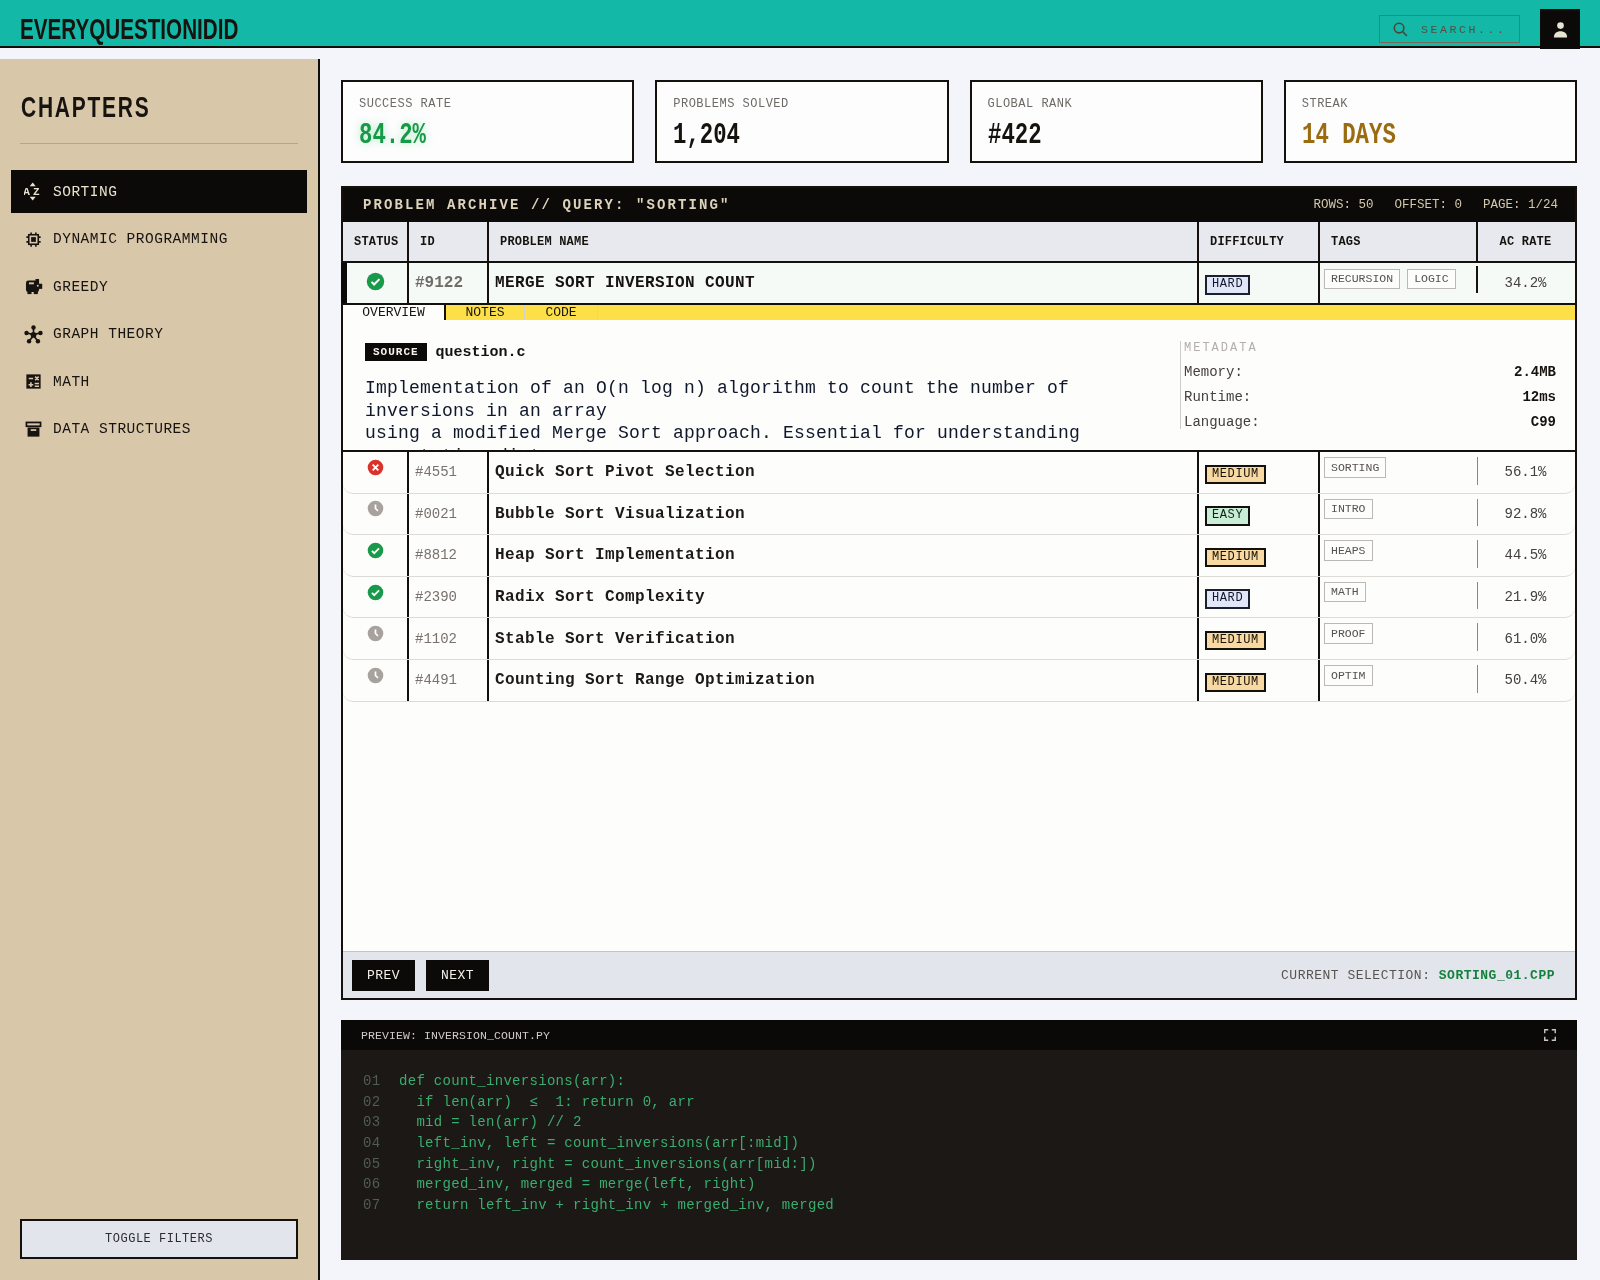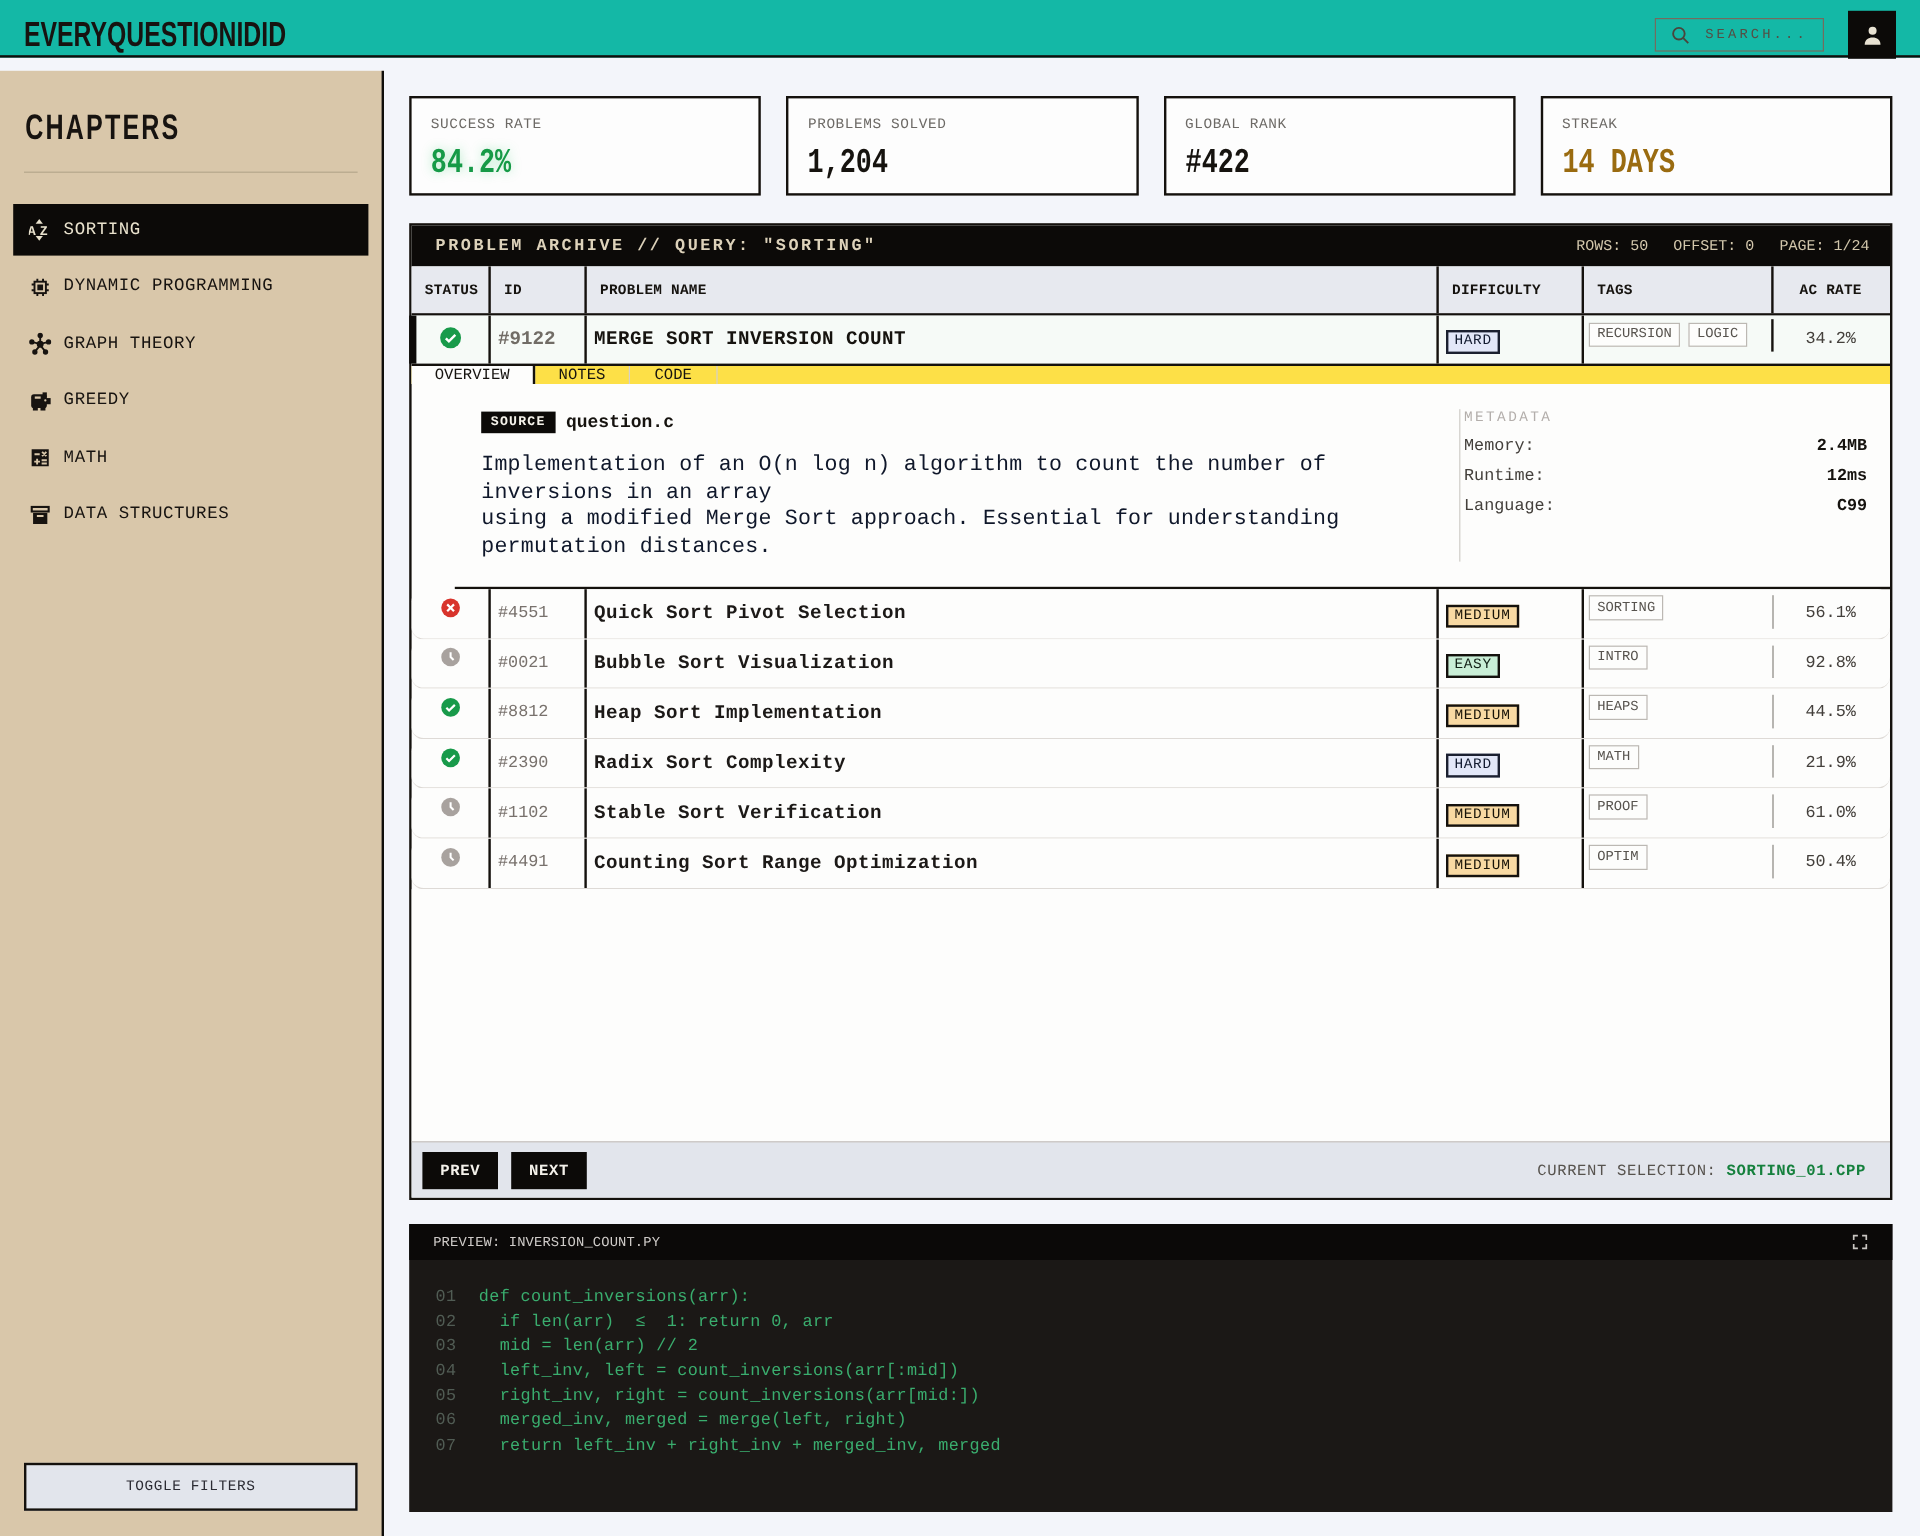--- a/index.html
+++ b/index.html
@@ -58,21 +58,21 @@
 .selrow .c-nm { font-size:16px; font-weight:bold; letter-spacing:0.4px; color:#16130f; padding-left:6px; }
 
 
 .tabs { height:15px; background:#fde047; display:flex; flex:none; font-size:13px; font-weight:normal; color:#16130f; }
 .tab { display:flex; align-items:center; justify-content:center; }
 .tab.on { width:103px; background:#fdfdfc; border-right:2px solid #14110d; }
 .tab.t2 { width:79px; border-right:1px solid #d4d0cc; }
 .tab.t3 { width:73px; border-right:1px solid #d4d0cc; }
 
 
-.ov { height:171px; border-bottom:2px solid #14110d; display:flex; flex:none; background:#fdfdfc;margin-left:36px; }
+.ov { height:132px; border-bottom:2px solid #14110d; display:flex; flex:none; background:#fdfdfc; }
 .ov .lft { width:837px; flex:none; padding:23px 0 0 22px; }
 .srcline { display:flex; align-items:center; }
 .srcchip { background:#0c0a08; color:#f5f2ea; font-size:11px; font-weight:bold; letter-spacing:1px; padding:3px 8px; margin-right:9px; }
 .srcname { font-size:15px; font-weight:bold; color:#16130f; }
 .desc { margin-top:16px; font-size:18px; line-height:22.5px; letter-spacing:0.2px; color:#0f172a; }
 .ov .rgt { flex:1; border-left:1px solid #cfccc7; margin:21px 0 21px 0; padding:0 19px 0 3px; }
 .meta-h { font-size:12px; letter-spacing:2px; color:#b3aeab; margin-bottom:2px; }
 .mrow { display:flex; justify-content:space-between; margin-top:9px; font-size:14px; color:#44403c; }
 .mrow b { color:#16130f; font-size:14px; }
 
@@ -87,21 +87,21 @@
 .row .c-ac, .selrow .c-ac { font-size:14px; color:#44403c; }
 .badge { font-size:12px; font-weight:normal; letter-spacing:0.6px; line-height:13px; padding:1px 5px 1.5px; border:2px solid #14110d; transform:translateY(2px); }
 .b-med { background:#f8d9a2; color:#171207; }
 .b-easy { background:#c9eed6; color:#122016; }
 .b-hard { background:#e2e7f8; color:#10192e; border-color:#1b2030; }
 .chip { font-size:11.5px; color:#57534e; border:1px solid #bcb8b3; background:#fdfdfc; padding:2.5px 6px 3px; margin-right:7px; transform:translateY(-5px); }
 .fill { flex:1; background:#fdfdfc; }
 
 
 .pfoot { height:47px; border-top:1px solid #c7c3bf; background:#e2e5ec; display:flex; align-items:center; padding:0 20px 0 9px; flex:none; }
-.btn { width:63px; height:31px; background:#0c0a08; color:#f4f1ea; font-size:13px; font-weight:bold; letter-spacing:0.5px; display:flex; align-items:center; justify-content:center; margin-right:11px; }
+.btn { width:63px; height:31px; background:#0c0a08; color:#f4f1ea; font-size:13px; font-weight:normal; letter-spacing:0.5px; display:flex; align-items:center; justify-content:center; margin-right:11px; }
 .pfoot .sel { margin-left:auto; font-size:13px; letter-spacing:0.5px; color:#57534e; }
 .pfoot .sel b { color:#15803d; }
 
 
 .term { position:absolute; left:21px; top:961px; width:1236px; height:240px; background:#1b1816; }
 .term .th { height:30px; background:#0b0908; display:flex; align-items:center; padding:0 20px;gap:12px; }
 .term .th .t { color:#cfcbc8; font-size:11.5px; letter-spacing:0.1px; }
 .term .th svg { margin-left:auto; }
 .code { padding:21px 0 0 22px; font-size:14px; letter-spacing:0.3px; }
 .code .ln { display:inline-block; width:17px; color:#515c54; margin-right:19px; text-align:left; }
@@ -143,41 +143,41 @@
     <div class="it">
       <svg class="ic" viewBox="0 0 24 24" fill="none" stroke="#171310" stroke-width="2">
           <rect x="6" y="6" width="12" height="12"></rect>
           <rect x="10" y="10" width="4" height="4" fill="#171310"></rect>
           <path d="M9 6V3 M15 6V3 M9 21v-3 M15 21v-3 M6 9H3 M6 15H3 M21 9h-3 M21 15h-3"></path>
         </svg>
       <span class="lb">DYNAMIC PROGRAMMING</span>
     </div>
     <div class="it">
       <svg class="ic" viewBox="0 0 24 24" fill="#171310">
+          <rect x="2.5" y="4.5" width="16.5" height="14.5" rx="3"></rect>
+          <rect x="14.5" y="2.5" width="4.5" height="5"></rect>
+          <rect x="16.5" y="8.5" width="6.5" height="6.5"></rect>
+          <rect x="4.3" y="16" width="5.2" height="5.6"></rect>
+          <rect x="12.3" y="16" width="5.2" height="5.6"></rect>
+          <rect x="6.3" y="6.8" width="6.2" height="2.4" fill="#d9c7aa"></rect>
+          <circle cx="17.4" cy="11" r="1.2" fill="#d9c7aa"></circle>
+        </svg>
+      <span class="lb">GREEDY</span>
+    </div>
+    <div class="it">
+      <svg class="ic" viewBox="0 0 24 24" fill="#171310">
           <circle cx="12" cy="12.5" r="3.6"></circle>
           <circle cx="12" cy="3.2" r="2.8"></circle>
           <circle cx="3.2" cy="10" r="2.8"></circle>
           <circle cx="20.8" cy="10" r="2.8"></circle>
           <circle cx="6.4" cy="20.6" r="2.8"></circle>
           <circle cx="17.6" cy="20.6" r="2.8"></circle>
           <path d="M12 11V5 M9.5 11.5 L5 10.5 M14.5 11.5 L19 10.5 M10.8 15 L7.5 19 M13.2 15 L16.5 19" stroke="#171310" stroke-width="2" fill="none"></path>
         </svg>
       <span class="lb">GRAPH THEORY</span>
-    </div>
-    <div class="it">
-      <svg class="ic" viewBox="0 0 24 24" fill="#171310">
-          <rect x="2.5" y="4.5" width="16.5" height="14.5" rx="3"></rect>
-          <rect x="14.5" y="2.5" width="4.5" height="5"></rect>
-          <rect x="16.5" y="8.5" width="6.5" height="6.5"></rect>
-          <rect x="4.3" y="16" width="5.2" height="5.6"></rect>
-          <rect x="12.3" y="16" width="5.2" height="5.6"></rect>
-          <rect x="6.3" y="6.8" width="6.2" height="2.4" fill="#d9c7aa"></rect>
-          <circle cx="17.4" cy="11" r="1.2" fill="#d9c7aa"></circle>
-        </svg>
-      <span class="lb">GREEDY</span>
     </div>
     <div class="it">
       <svg class="ic" viewBox="0 0 24 24" fill="#171310">
           <path d="M3 3h18v18H3z"></path>
           <path d="M6 8.2h5.5 M14 5.8l4.5 4.5 M18.5 5.8L14 10.3 M8.75 13v6 M5.75 16h6 M13.5 14.6h5.5 M13.5 18h5.5" stroke="#d9c7aa" stroke-width="2" fill="none"></path>
         </svg>
       <span class="lb">MATH</span>
     </div>
     <div class="it">
       <svg class="ic" viewBox="0 0 24 24" fill="#171310">

